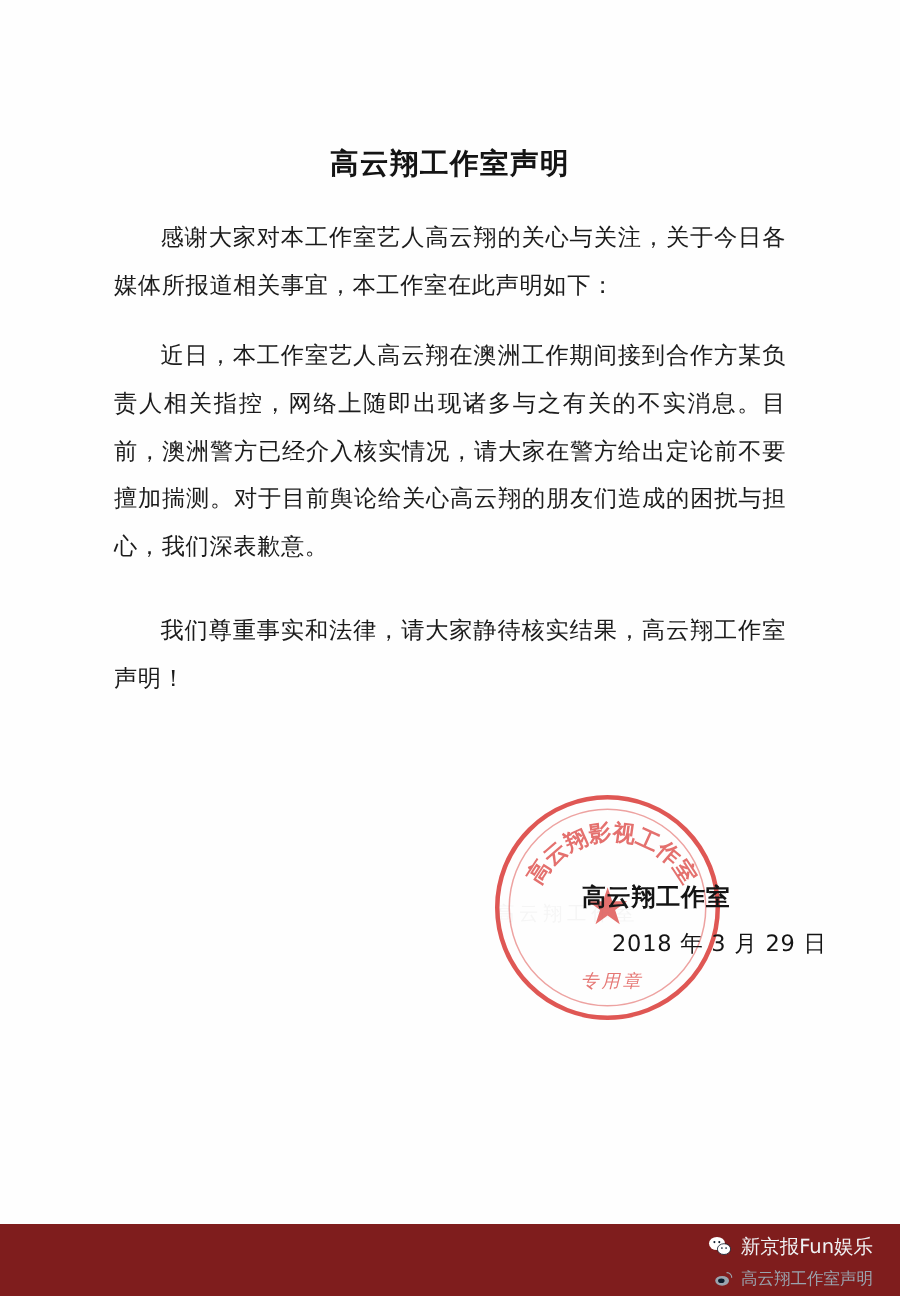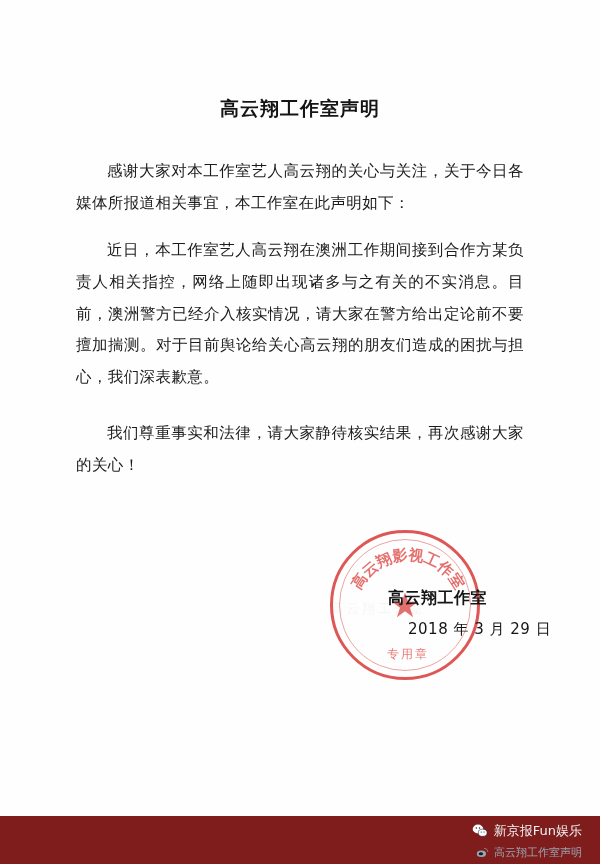--- a/index.html
+++ b/index.html
@@ -36,21 +36,21 @@
     letter-spacing: 1px;
     margin-top: 96px;
     color: #141414;
   }
   .para {
     font-size: 15.5px;
     line-height: 2.05;
     text-align: justify;
     text-justify: inter-ideograph;
     text-indent: 2em;
-    margin-top: 34px;
+    margin-top: 21px;
     color: #1b1b1b;
     letter-spacing: 0.4px;
   }
   .para.p2 { margin-top: 12px; }
   .para.p3 { margin-top: 24px; }
 
   
   .seal-area {
     position: absolute;
     left: 0;
@@ -103,20 +103,21 @@
   .seal-bottom {
     position: absolute;
     left: 0;
     bottom: 14px;
     width: 150px;
     text-align: center;
     color: #d9332f;
     font-size: 12px;
     letter-spacing: 2px;
     opacity: 0.8;
+    font-style: italic;
   }
   .sign-name {
     position: absolute;
     left: 388px;
     top: 68px;
     font-size: 16px;
     font-weight: bold;
     color: #141414;
     letter-spacing: 0.5px;
   }
@@ -180,21 +181,21 @@
 </style>
 </head>
 <body>
 
 <div class="page">
 
   <div class="doc">
     <div class="title">高云翔工作室声明</div>
     <p class="para p1">感谢大家对本工作室艺人高云翔的关心与关注，关于今日各媒体所报道相关事宜，本工作室在此声明如下：</p>
     <p class="para p2">近日，本工作室艺人高云翔在澳洲工作期间接到合作方某负责人相关指控，网络上随即出现诸多与之有关的不实消息。目前，澳洲警方已经介入核实情况，请大家在警方给出定论前不要擅加揣测。对于目前舆论给关心高云翔的朋友们造成的困扰与担心，我们深表歉意。</p>
-    <p class="para p3">我们尊重事实和法律，请大家静待核实结果，再次感谢大家的关心！</p>
+    <p class="para p3">我们尊重事实和法律，请大家静待核实结果，高云翔工作室声明！</p>
   </div>
 
   <div class="seal-area">
 
     <div class="seal">
       <div class="seal-inner"></div>
       <svg class="seal-arc" viewBox="0 0 150 150">
         <defs>
           <path id="arcpath" d="M 22,80 A 53,53 0 0 1 128,80" fill="none"></path>
         </defs>

